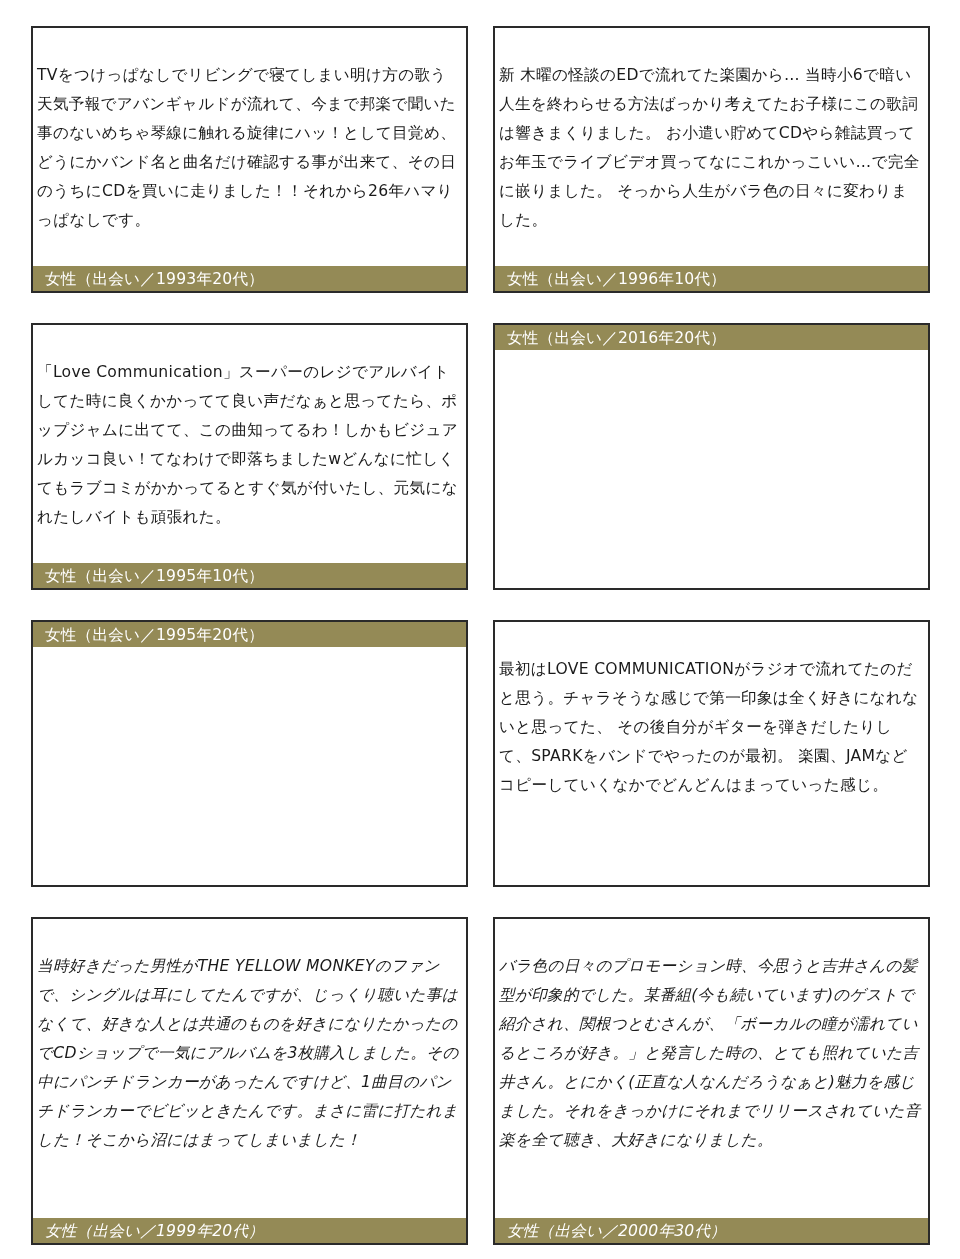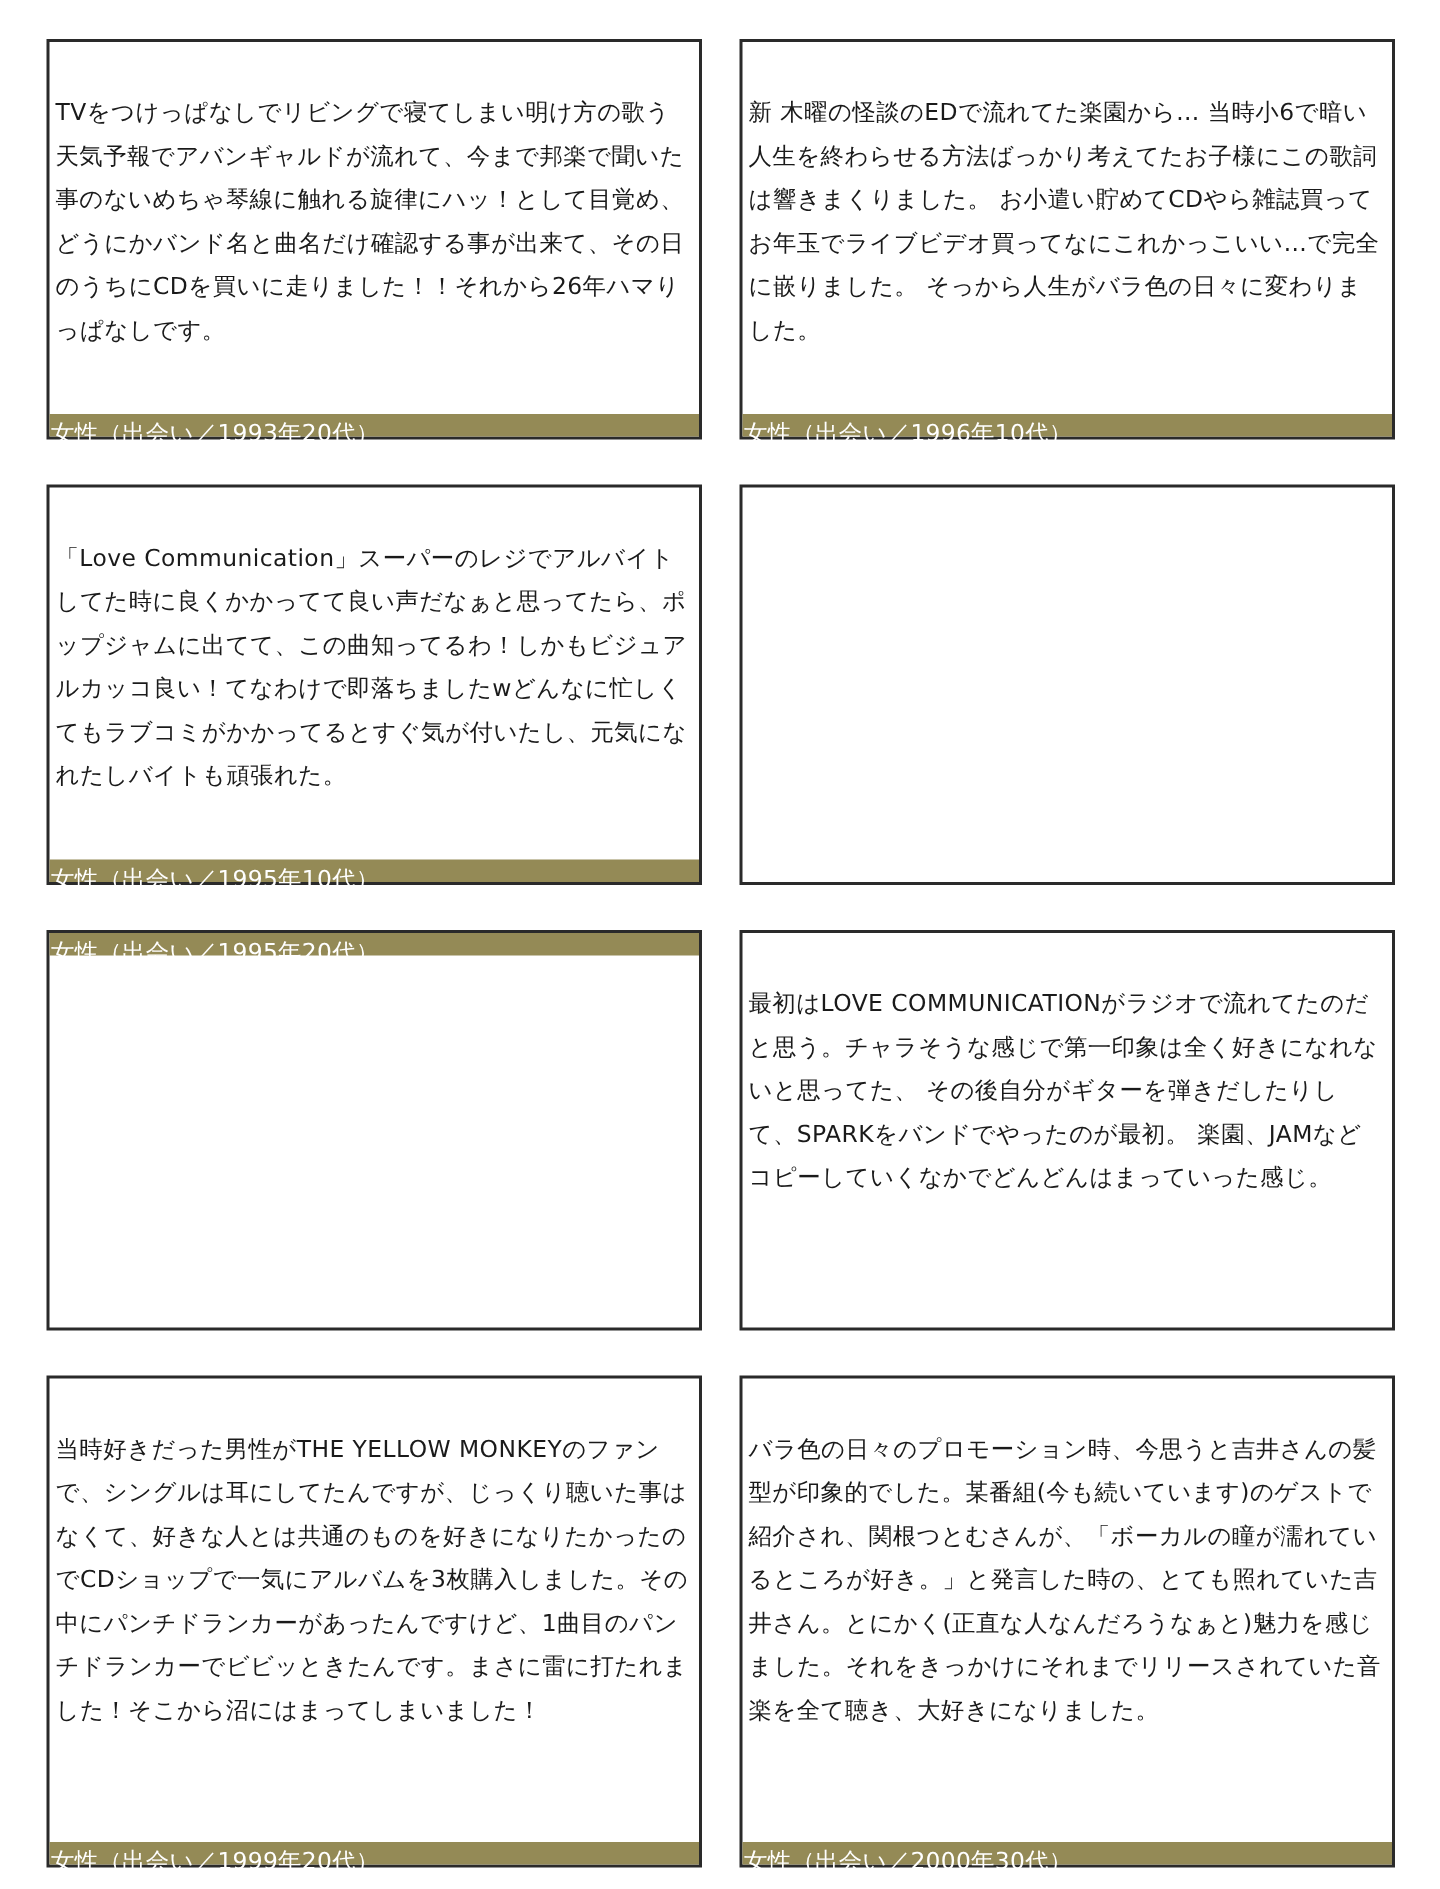--- a/index.html
+++ b/index.html
@@ -26,37 +26,37 @@
     }
     .card {
       position: relative;
       box-sizing: border-box;
       border: 2px solid #2a2a2a;
       background: #ffffff;
       display: flex;
       flex-direction: column;
     }
     .card.short { height: 267px; margin-bottom: 30px; }
-    .card.tall  { height: 328px; }
+    .card.tall  { height: 328px; font-style: italic; }
     .card-body {
       flex: 1;
       padding: 33px 4px 0 4px;
       font-size: 15.6px;
       line-height: 29px;
       letter-spacing: 0.3px;
       white-space: normal;
       word-break: break-all;
     }
     .card-footer {
-      height: 15px;
+      height: 25px;
       background: #948a56;
       color: #ffffff;
       font-size: 15.6px;
       line-height: 27px;
-      padding-left: 1px;
+      padding-left: 12px;
       letter-spacing: 0.2px;
     }
   </style>
 </head>
 <body>
 
 <div class="grid">
 
   <div class="card short">
     <div class="card-body">TVをつけっぱなしでリビングで寝てしまい明け方の歌う天気予報でアバンギャルドが流れて、今まで邦楽で聞いた事のないめちゃ琴線に触れる旋律にハッ！として目覚め、どうにかバンド名と曲名だけ確認する事が出来て、その日のうちにCDを買いに走りました！！それから26年ハマりっぱなしです。</div>
@@ -67,20 +67,21 @@
     <div class="card-body">新 木曜の怪談のEDで流れてた楽園から… 当時小6で暗い人生を終わらせる方法ばっかり考えてたお子様にこの歌詞は響きまくりました。 お小遣い貯めてCDやら雑誌買ってお年玉でライブビデオ買ってなにこれかっこいい…で完全に嵌りました。 そっから人生がバラ色の日々に変わりました。</div>
     <div class="card-footer">女性（出会い／1996年10代）</div>
   </div>
 
   <div class="card short">
     <div class="card-body">「Love Communication」スーパーのレジでアルバイトしてた時に良くかかってて良い声だなぁと思ってたら、ポップジャムに出てて、この曲知ってるわ！しかもビジュアルカッコ良い！てなわけで即落ちましたwどんなに忙しくてもラブコミがかかってるとすぐ気が付いたし、元気になれたしバイトも頑張れた。</div>
     <div class="card-footer">女性（出会い／1995年10代）</div>
   </div>
 
   <div class="card short">
+    <div class="card-footer">女性（出会い／2016年20代）</div>
   </div>
 
   <div class="card short">
     <div class="card-footer">女性（出会い／1995年20代）</div>
   </div>
 
   <div class="card short">
     <div class="card-body">最初はLOVE COMMUNICATIONがラジオで流れてたのだと思う。チャラそうな感じで第一印象は全く好きになれないと思ってた、 その後自分がギターを弾きだしたりして、SPARKをバンドでやったのが最初。 楽園、JAMなどコピーしていくなかでどんどんはまっていった感じ。</div>
   </div>
 

